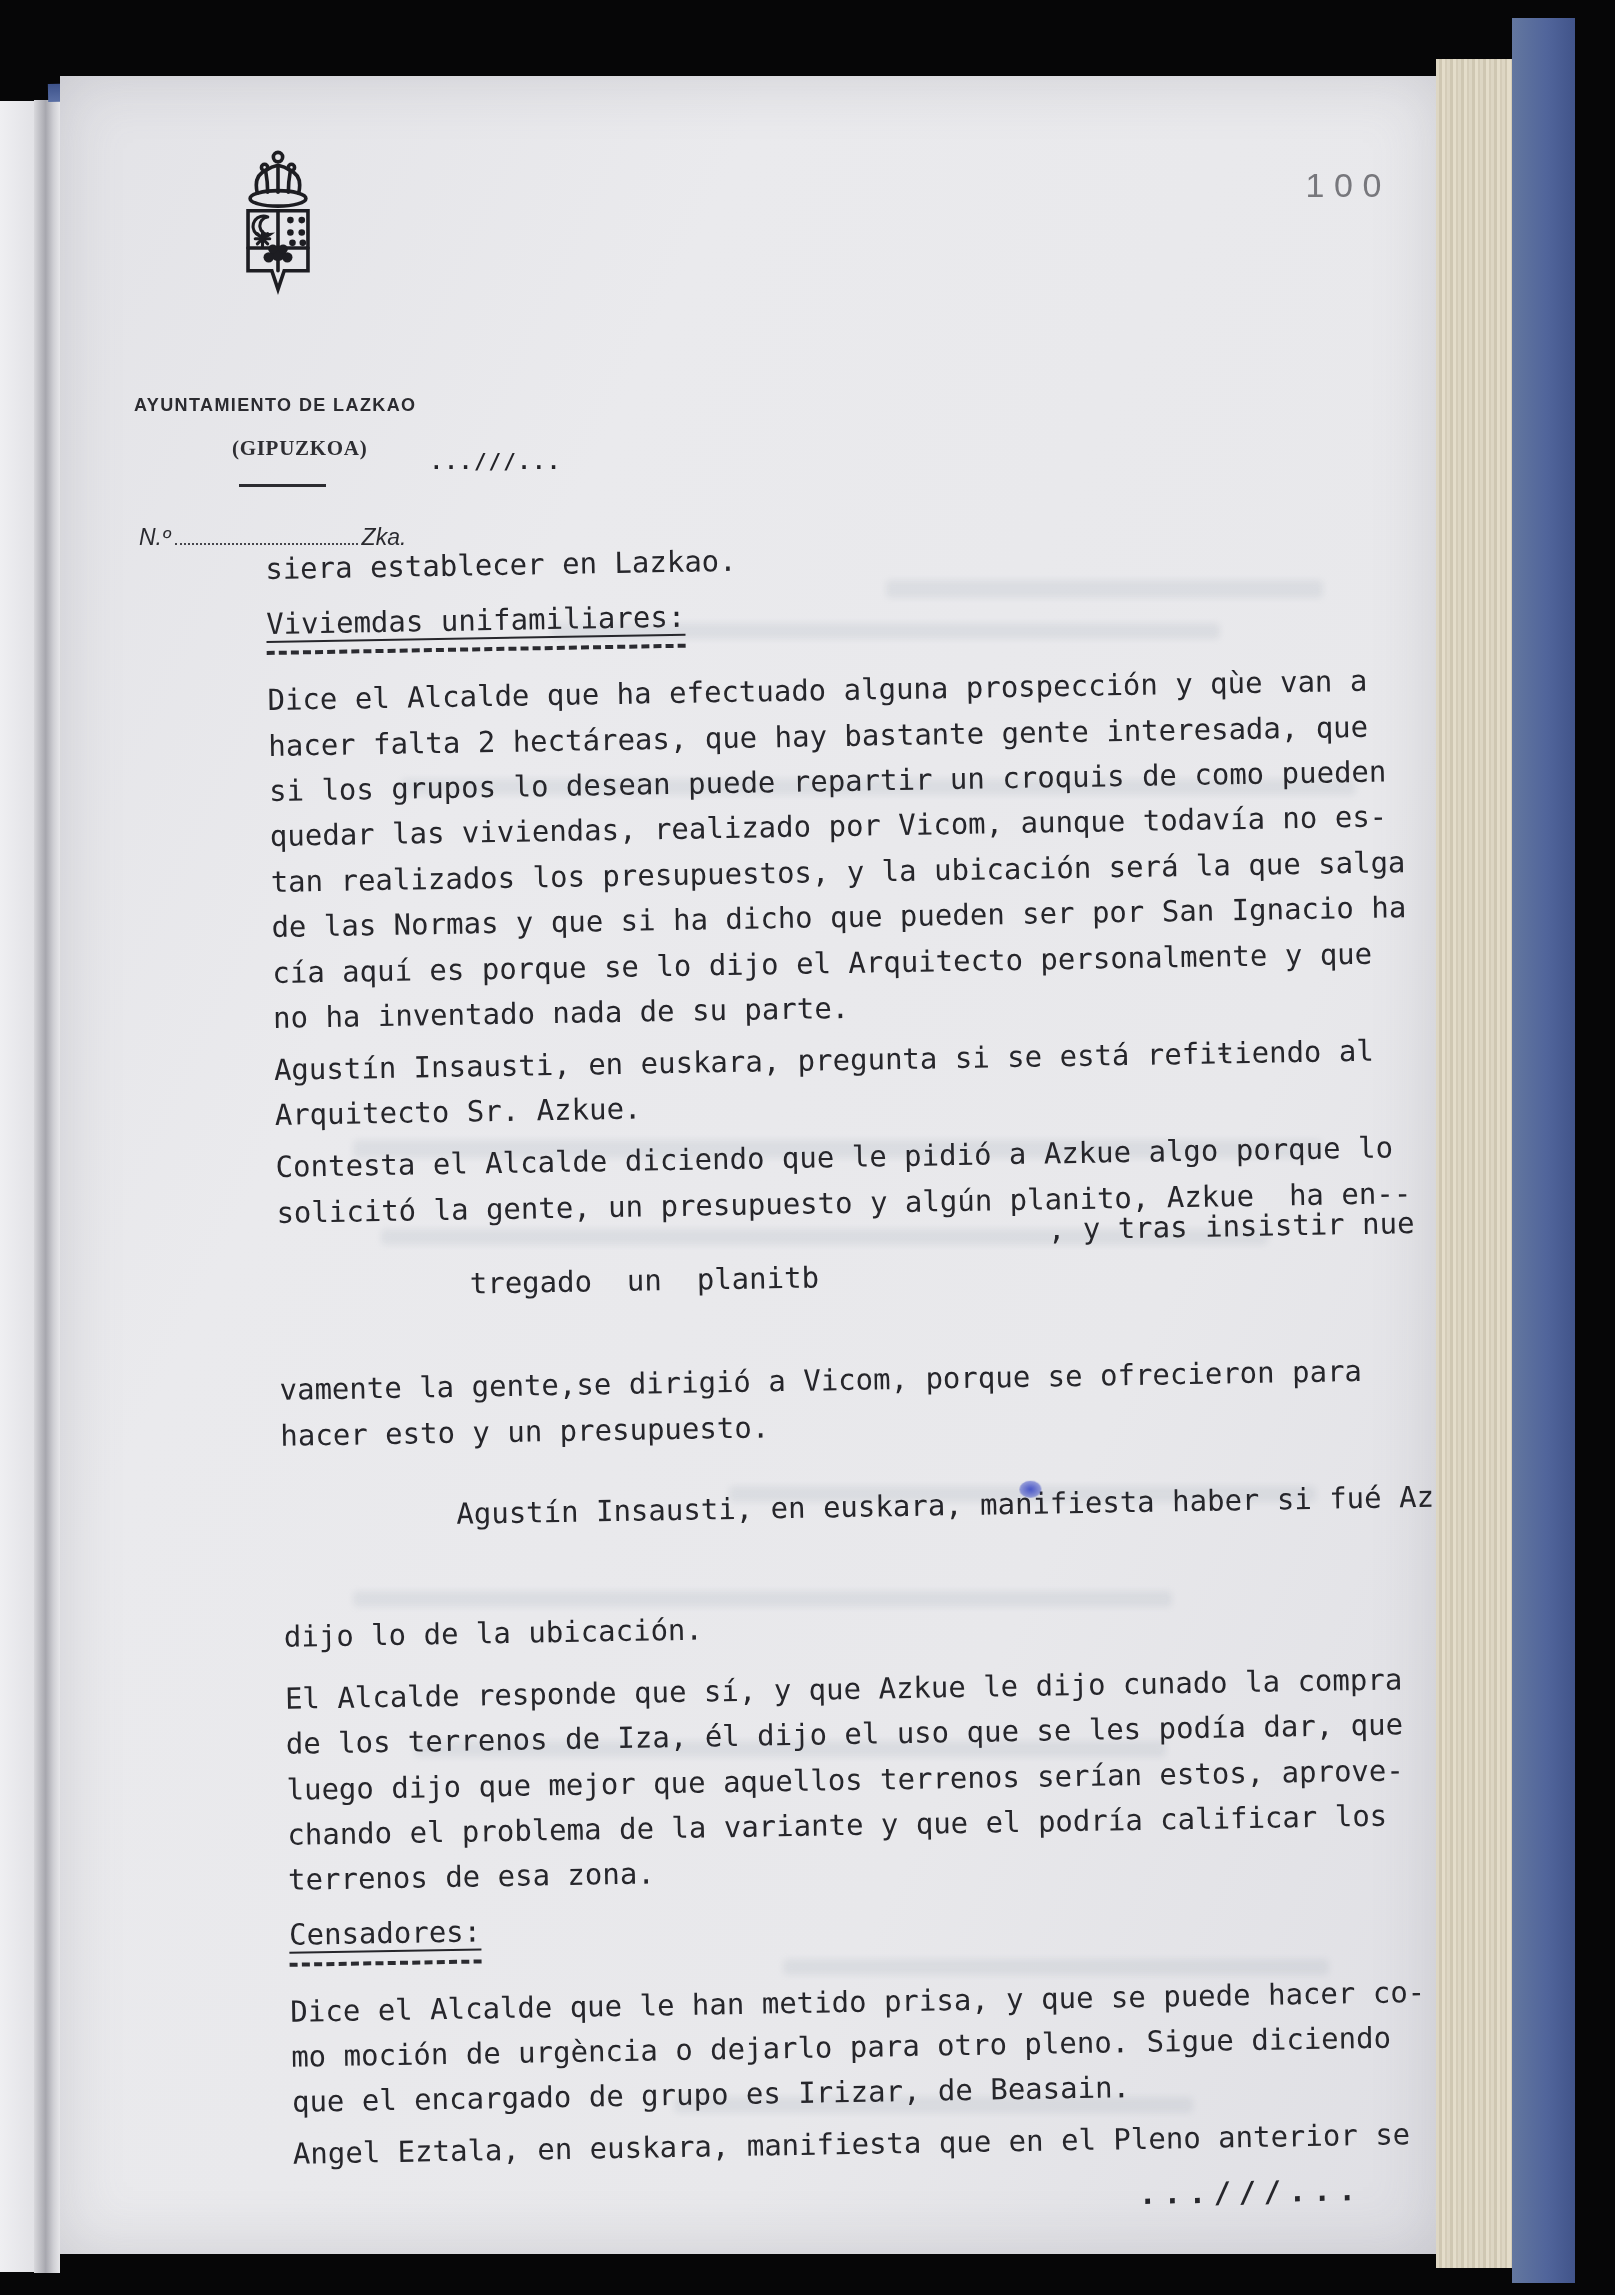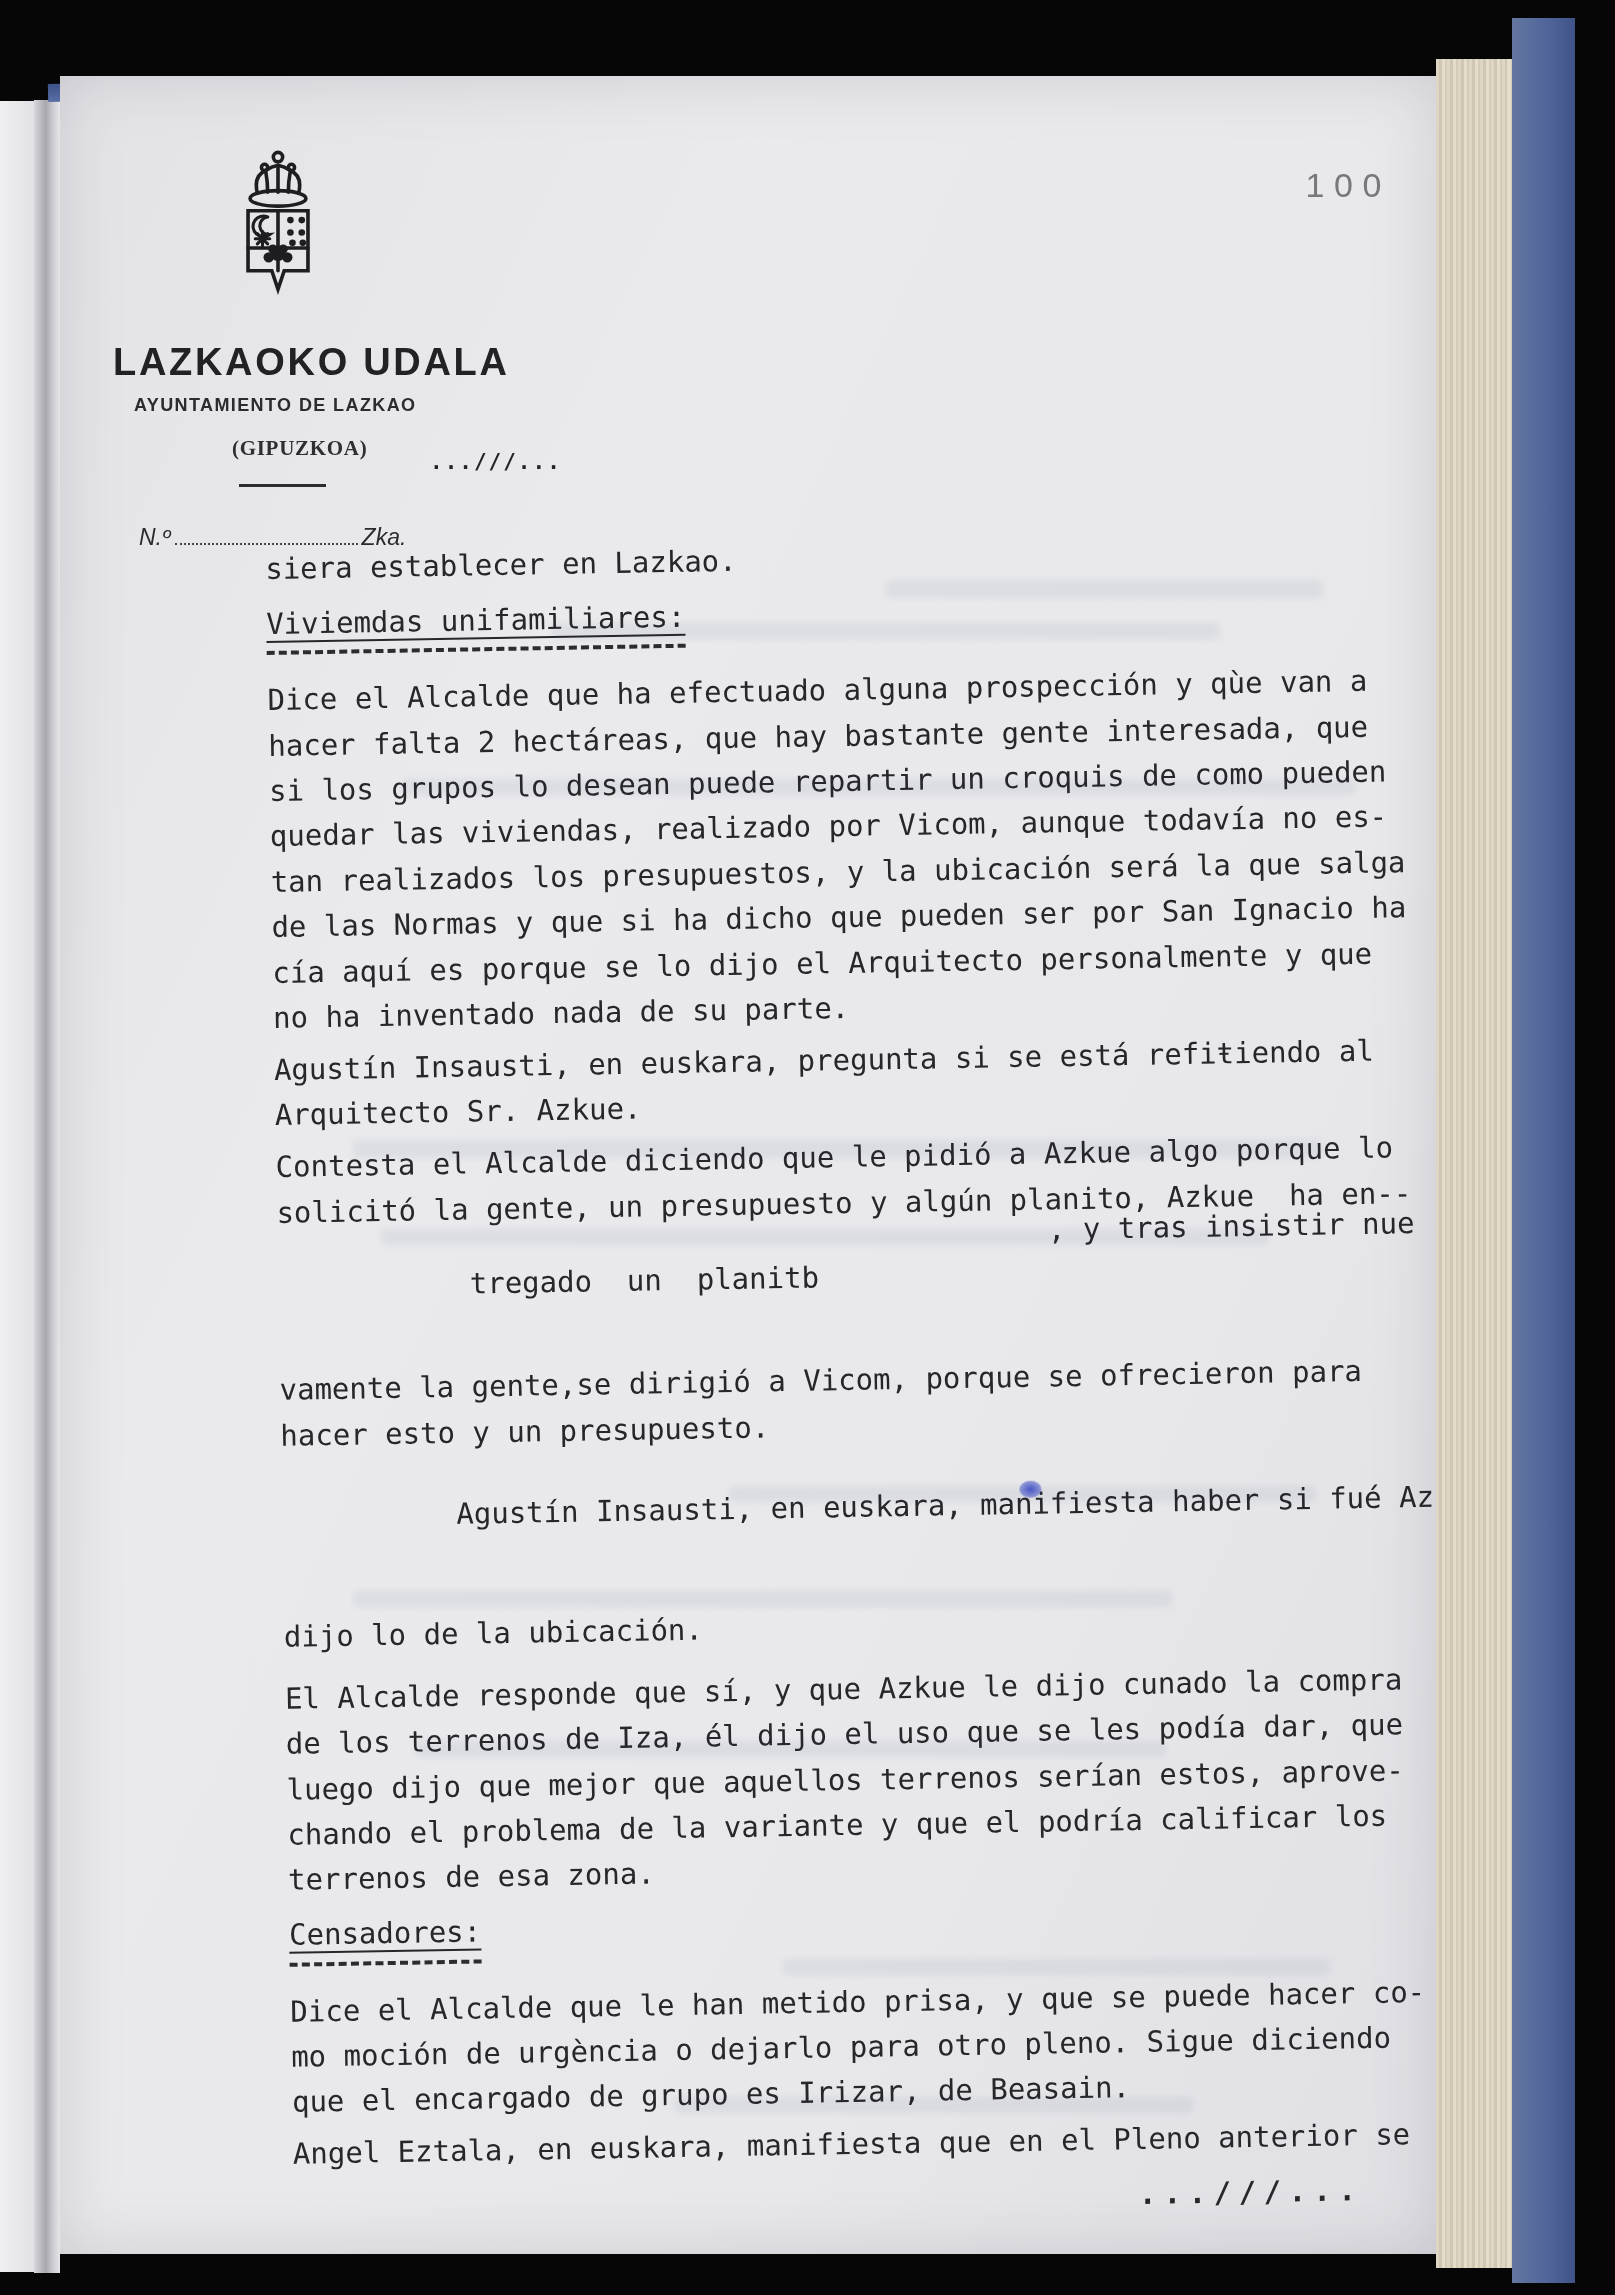--- a/index.html
+++ b/index.html
@@ -151,21 +151,20 @@
         <g fill="#1d1d22" stroke="none">
           <circle cx="60" cy="105" r="7.5"></circle>
           <circle cx="51" cy="109" r="5"></circle>
           <circle cx="69" cy="109" r="5"></circle>
           <circle cx="55" cy="101" r="4.5"></circle>
           <circle cx="65" cy="101" r="4.5"></circle>
         </g>
       </g>
     </svg>
 
-    <div class="org1">LAZKAOKO UDALA</div>
     <div class="org2">AYUNTAMIENTO DE LAZKAO</div>
     <div class="gip">(GIPUZKOA)</div>
     <div class="gip-rule"></div>
     <div class="mark-top">...///...</div>
 
     <div class="refline">
       <span>N.º</span><span class="dotfill"></span><span>Zka.</span>
     </div>
 
     <div class="bodytext">

